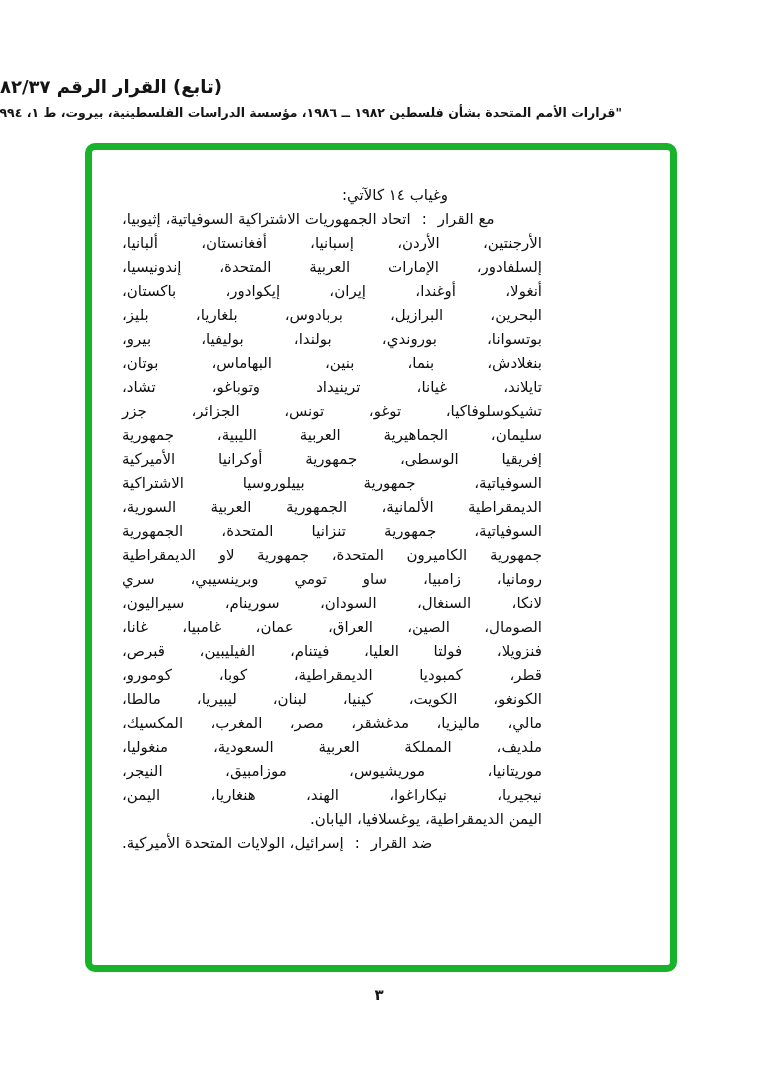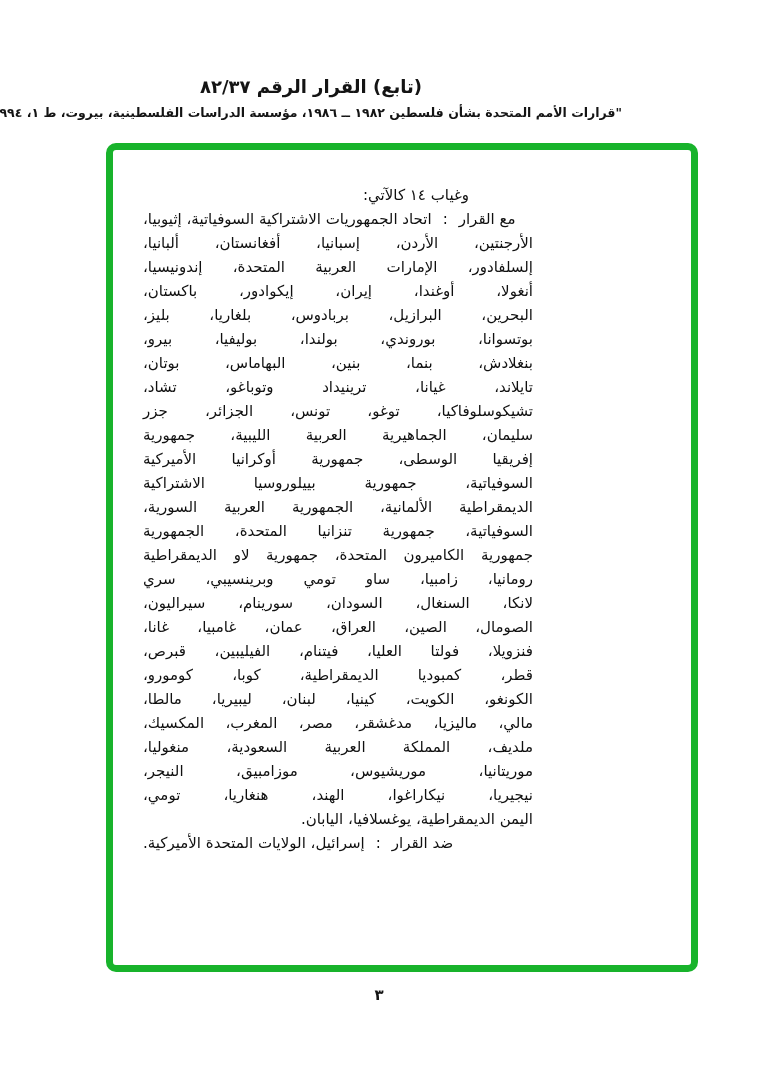--- a/index.html
+++ b/index.html
@@ -1,34 +1,34 @@
 <!DOCTYPE html>
 <html lang="ar"><head>
 <meta charset="utf-8">
 <style>
   html,body{margin:0;padding:0;}
   body{
     width:758px;height:1078px;position:relative;background:#ffffff;
     font-family:"DejaVu Sans", sans-serif;color:#141414;overflow:hidden;
   }
-  .page-header{position:absolute;top:76px;left:0;width:622px;text-align:center;direction:rtl;}
+  .page-header{position:absolute;top:76px;left:0;width:622px;text-align:left;direction:rtl;}
   .doc-title{font-size:18px;font-weight:bold;letter-spacing:0;}
   .doc-citation{font-size:12.5px;font-weight:bold;margin-top:8px;white-space:nowrap;}
   .green-box{
-    position:absolute;left:106px;top:143px;width:592px;height:829px;
+    position:absolute;left:85px;top:143px;width:592px;height:829px;
     box-sizing:border-box;border:7px solid #404040;border-radius:10px;background:#ffffff;
   }
   .content{
     direction:rtl;text-align:right;
     padding:33px 42px 0 30px;
     font-size:15px;line-height:24px;color:#101010;
   }
   .intro-line{margin-right:180px;text-align:right;}
   .para-line{text-align:left;}
-  .cont-line{margin-right:116px;text-align:justify;text-align-last:justify;}
+  .cont-line{margin-right:86px;text-align:justify;text-align-last:justify;}
   .cont-line.last{text-align:justify;text-align-last:right;}
   .vote-label{white-space:nowrap;}
   .vote-colon{margin-right:11px;margin-left:11px;}
   .page-number{
     position:absolute;top:986px;left:0;width:758px;
     text-align:center;font-size:15px;font-weight:bold;direction:rtl;
   }
 </style>
 </head>
 <body>
@@ -59,20 +59,20 @@
         <div class="cont-line">جمهورية الكاميرون المتحدة، جمهورية لاو الديمقراطية</div>
         <div class="cont-line">رومانيا، زامبيا، ساو تومي وبرينسيبي، سري</div>
         <div class="cont-line">لانكا، السنغال، السودان، سورينام، سيراليون،</div>
         <div class="cont-line">الصومال، الصين، العراق، عمان، غامبيا، غانا،</div>
         <div class="cont-line">فنزويلا، فولتا العليا، فيتنام، الفيليبين، قبرص،</div>
         <div class="cont-line">قطر، كمبوديا الديمقراطية، كوبا، كومورو،</div>
         <div class="cont-line">الكونغو، الكويت، كينيا، لبنان، ليبيريا، مالطا،</div>
         <div class="cont-line">مالي، ماليزيا، مدغشقر، مصر، المغرب، المكسيك،</div>
         <div class="cont-line">ملديف، المملكة العربية السعودية، منغوليا،</div>
         <div class="cont-line">موريتانيا، موريشيوس، موزامبيق، النيجر،</div>
-        <div class="cont-line">نيجيريا، نيكاراغوا، الهند، هنغاريا، تومي،</div>
+        <div class="cont-line">نيجيريا، نيكاراغوا، الهند، هنغاريا، اليمن،</div>
         <div class="cont-line last">اليمن الديمقراطية، يوغسلافيا، اليابان.</div>
       </div>
     <div class="para-line"><span class="vote-label">ضد القرار</span><span class="vote-colon">:</span><span>إسرائيل، الولايات المتحدة الأميركية.</span></div>
   </div>
 </div>
 
 <div class="page-number">٣</div>
 
 </body></html>

